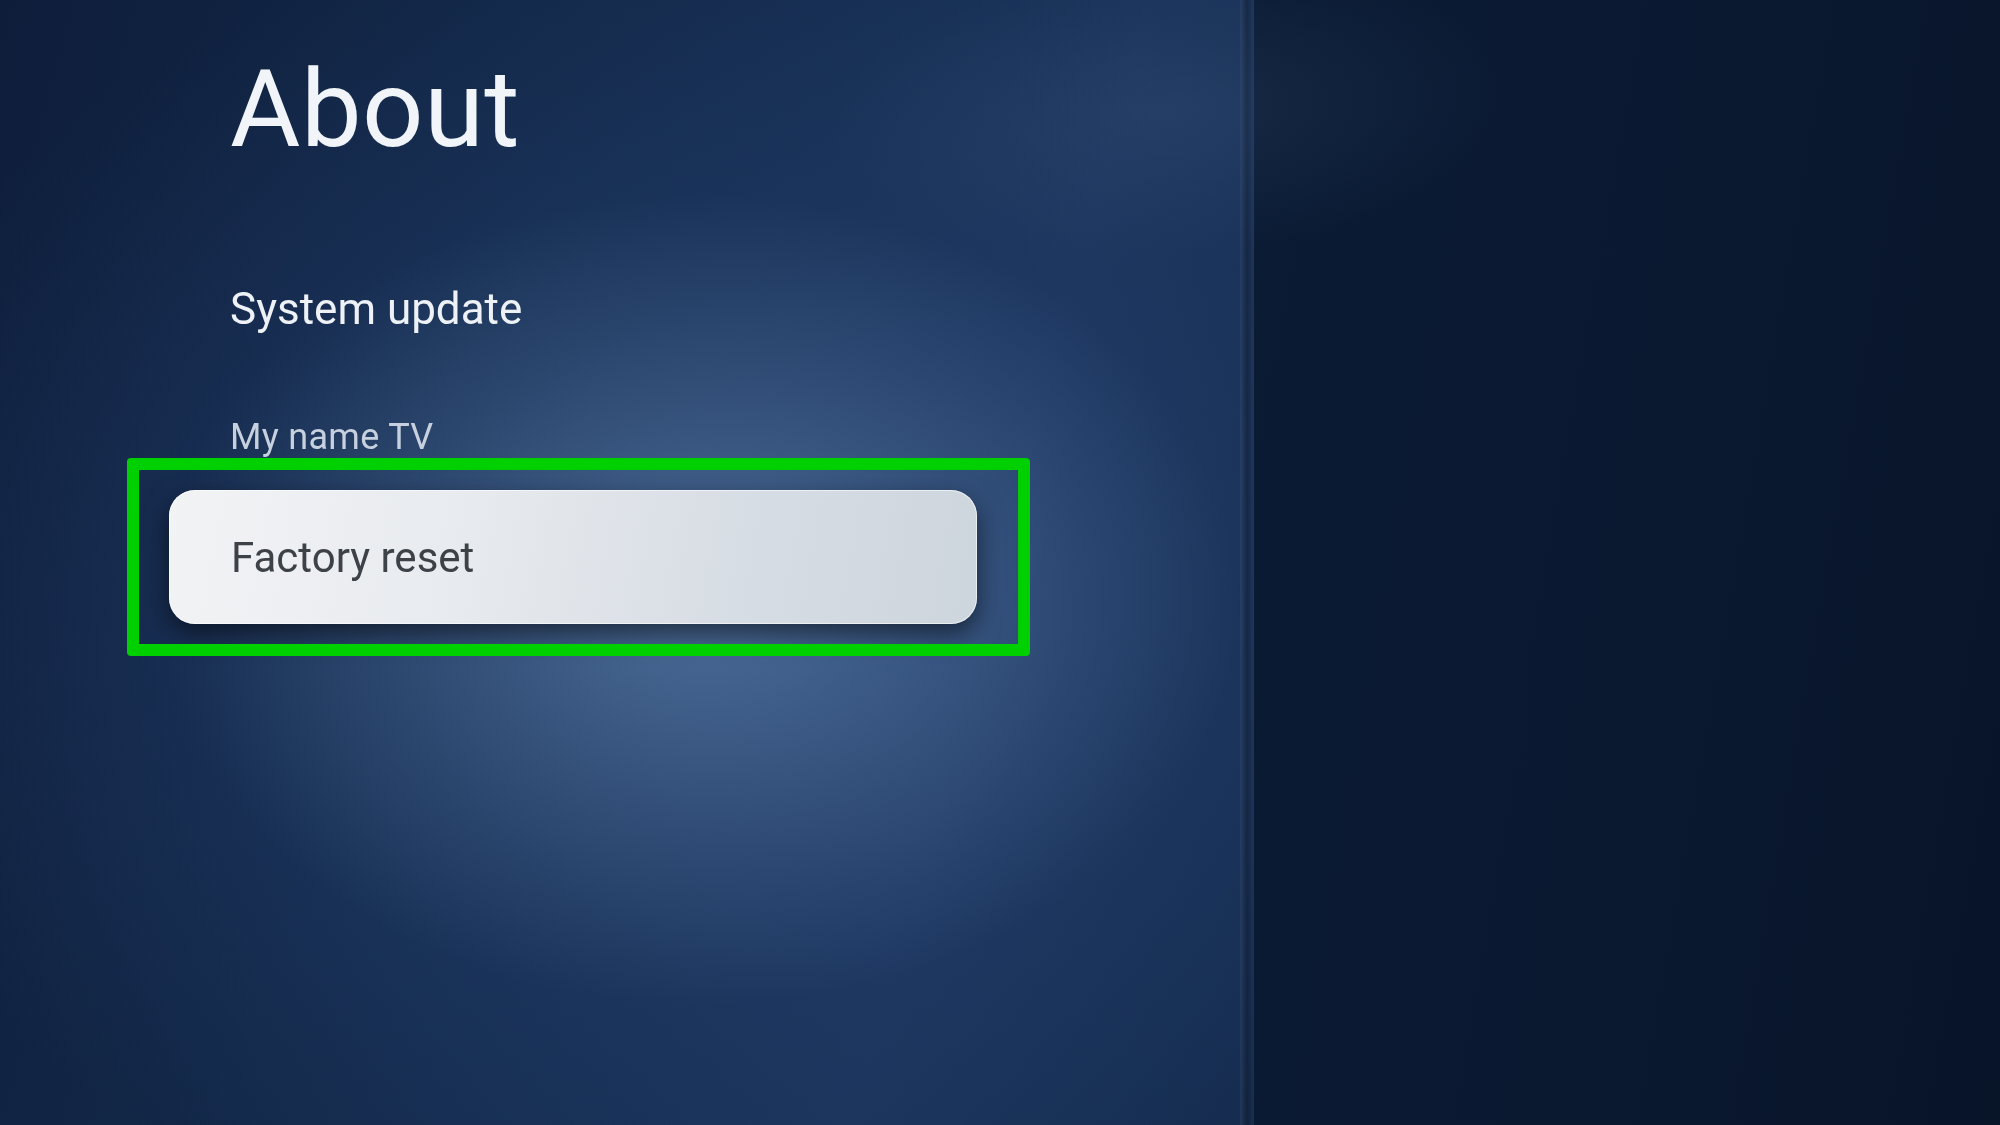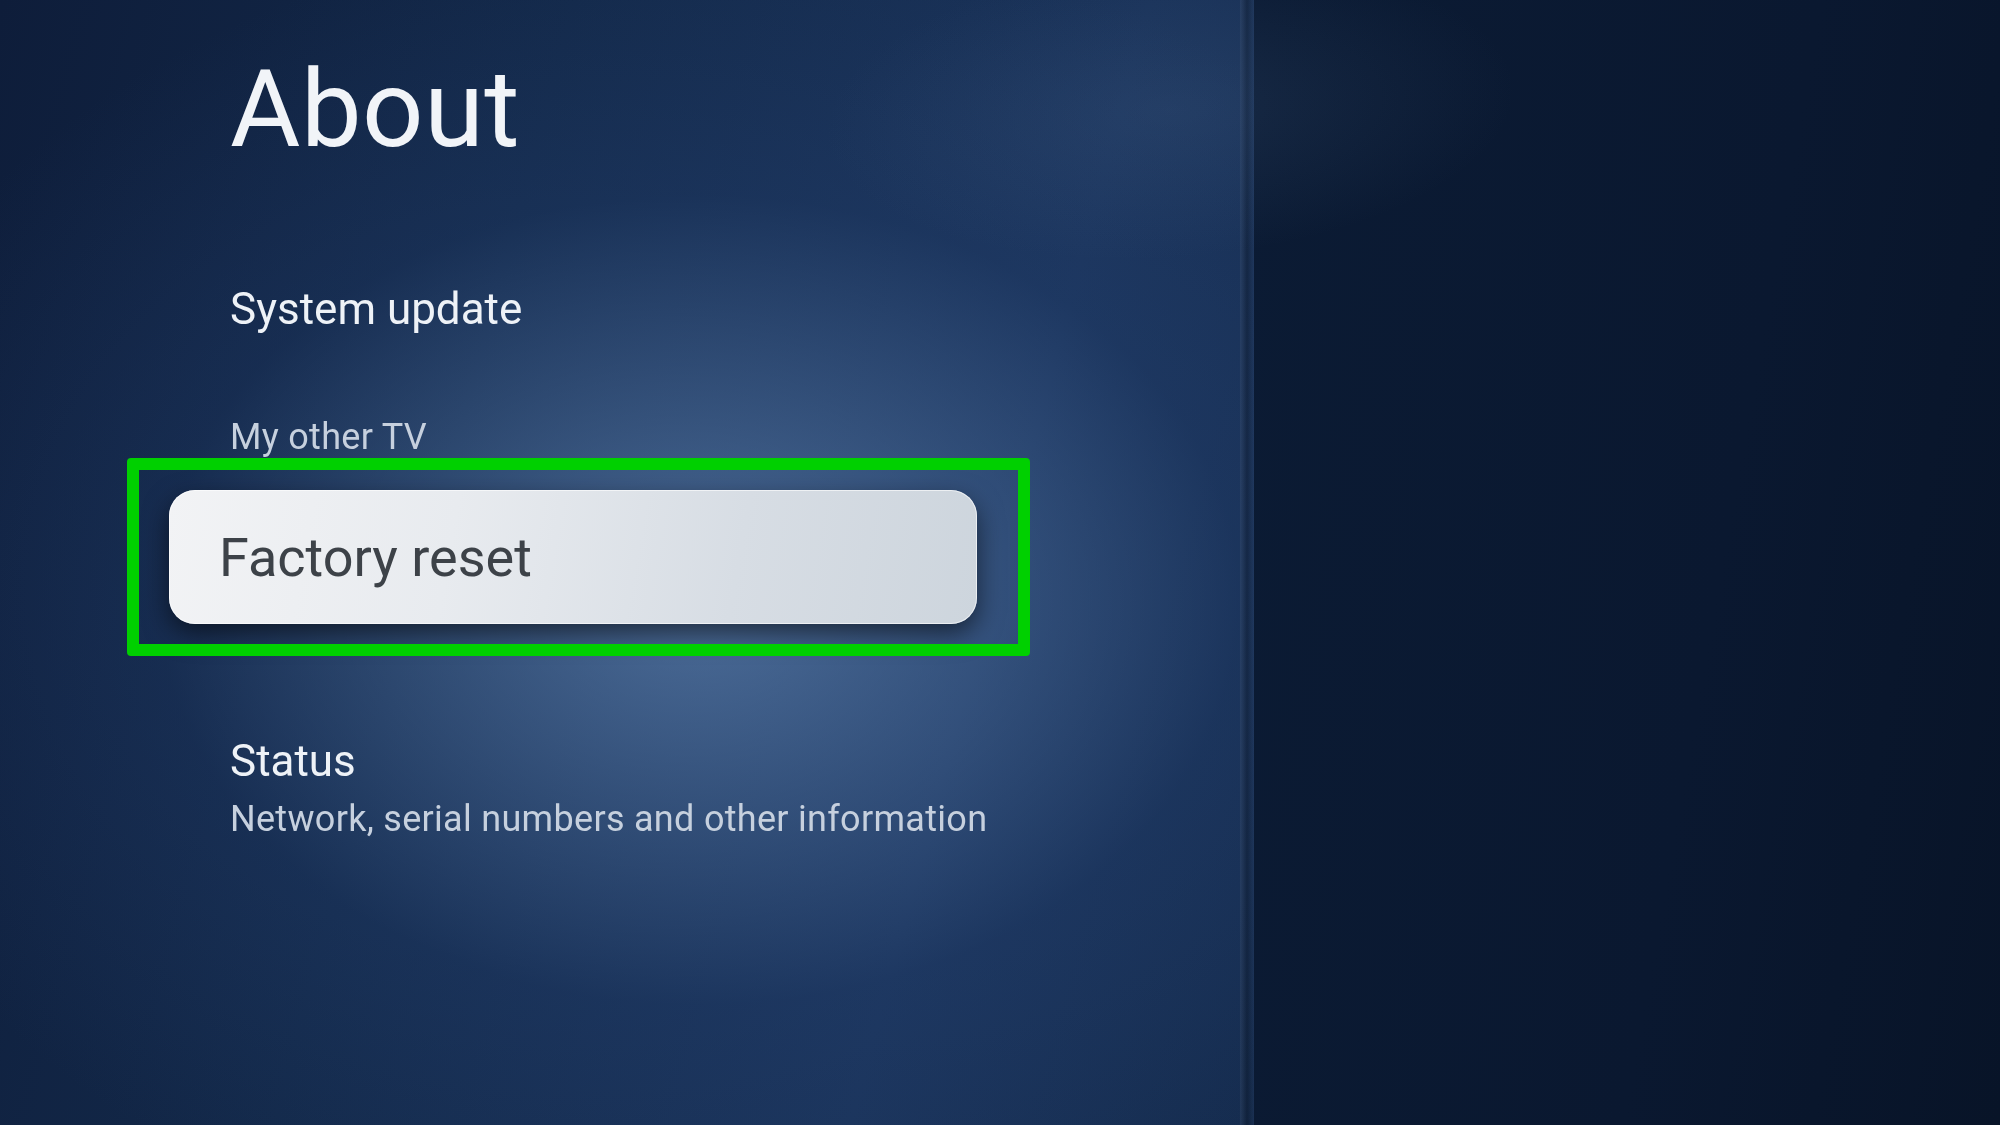--- a/index.html
+++ b/index.html
@@ -105,48 +105,45 @@
     border-radius: 26px;
     background: linear-gradient(100deg, #f2f3f5 0%, #e8ebef 35%, #d7dde4 70%, #cdd5dd 100%);
     box-shadow: 0 10px 26px rgba(0,0,0,0.55), inset 0 0 0 1px rgba(255,255,255,0.6);
     display: flex;
     align-items: center;
     padding-left: 50px;
     box-sizing: border-box;
   }
   .selected-row .item-title {
     color: #3d4248;
-    font-size: 54px;
+    font-size: 42px;
+    margin-left: 12px;
   }
 </style>
 </head>
 <body>
 
 <div class="screen">
   <div class="right-dark"></div>
   <div class="panel-seam"></div>
   <div class="top-reflection"></div>
 
   <div class="content">
     <h1 class="page-title">About</h1>
 
     <div class="menu-item">
       <p class="item-title">System update</p>
     </div>
 
     <div class="menu-item">
-      <p class="item-subtitle">My other TV</p>
+      <p class="item-subtitle">My name TV</p>
     </div>
 
     <div style="height:190px"></div>
 
-    <div class="menu-item" style="margin-top:6px">
-      <p class="item-title">Status</p>
-      <p class="item-subtitle">Network, serial numbers and other information</p>
-    </div>
   </div>
 
   <div class="selected-row">
     <p class="item-title">Factory reset</p>
   </div>
 
   <div class="annotation-box"></div>
 </div>
 
 </body></html>

